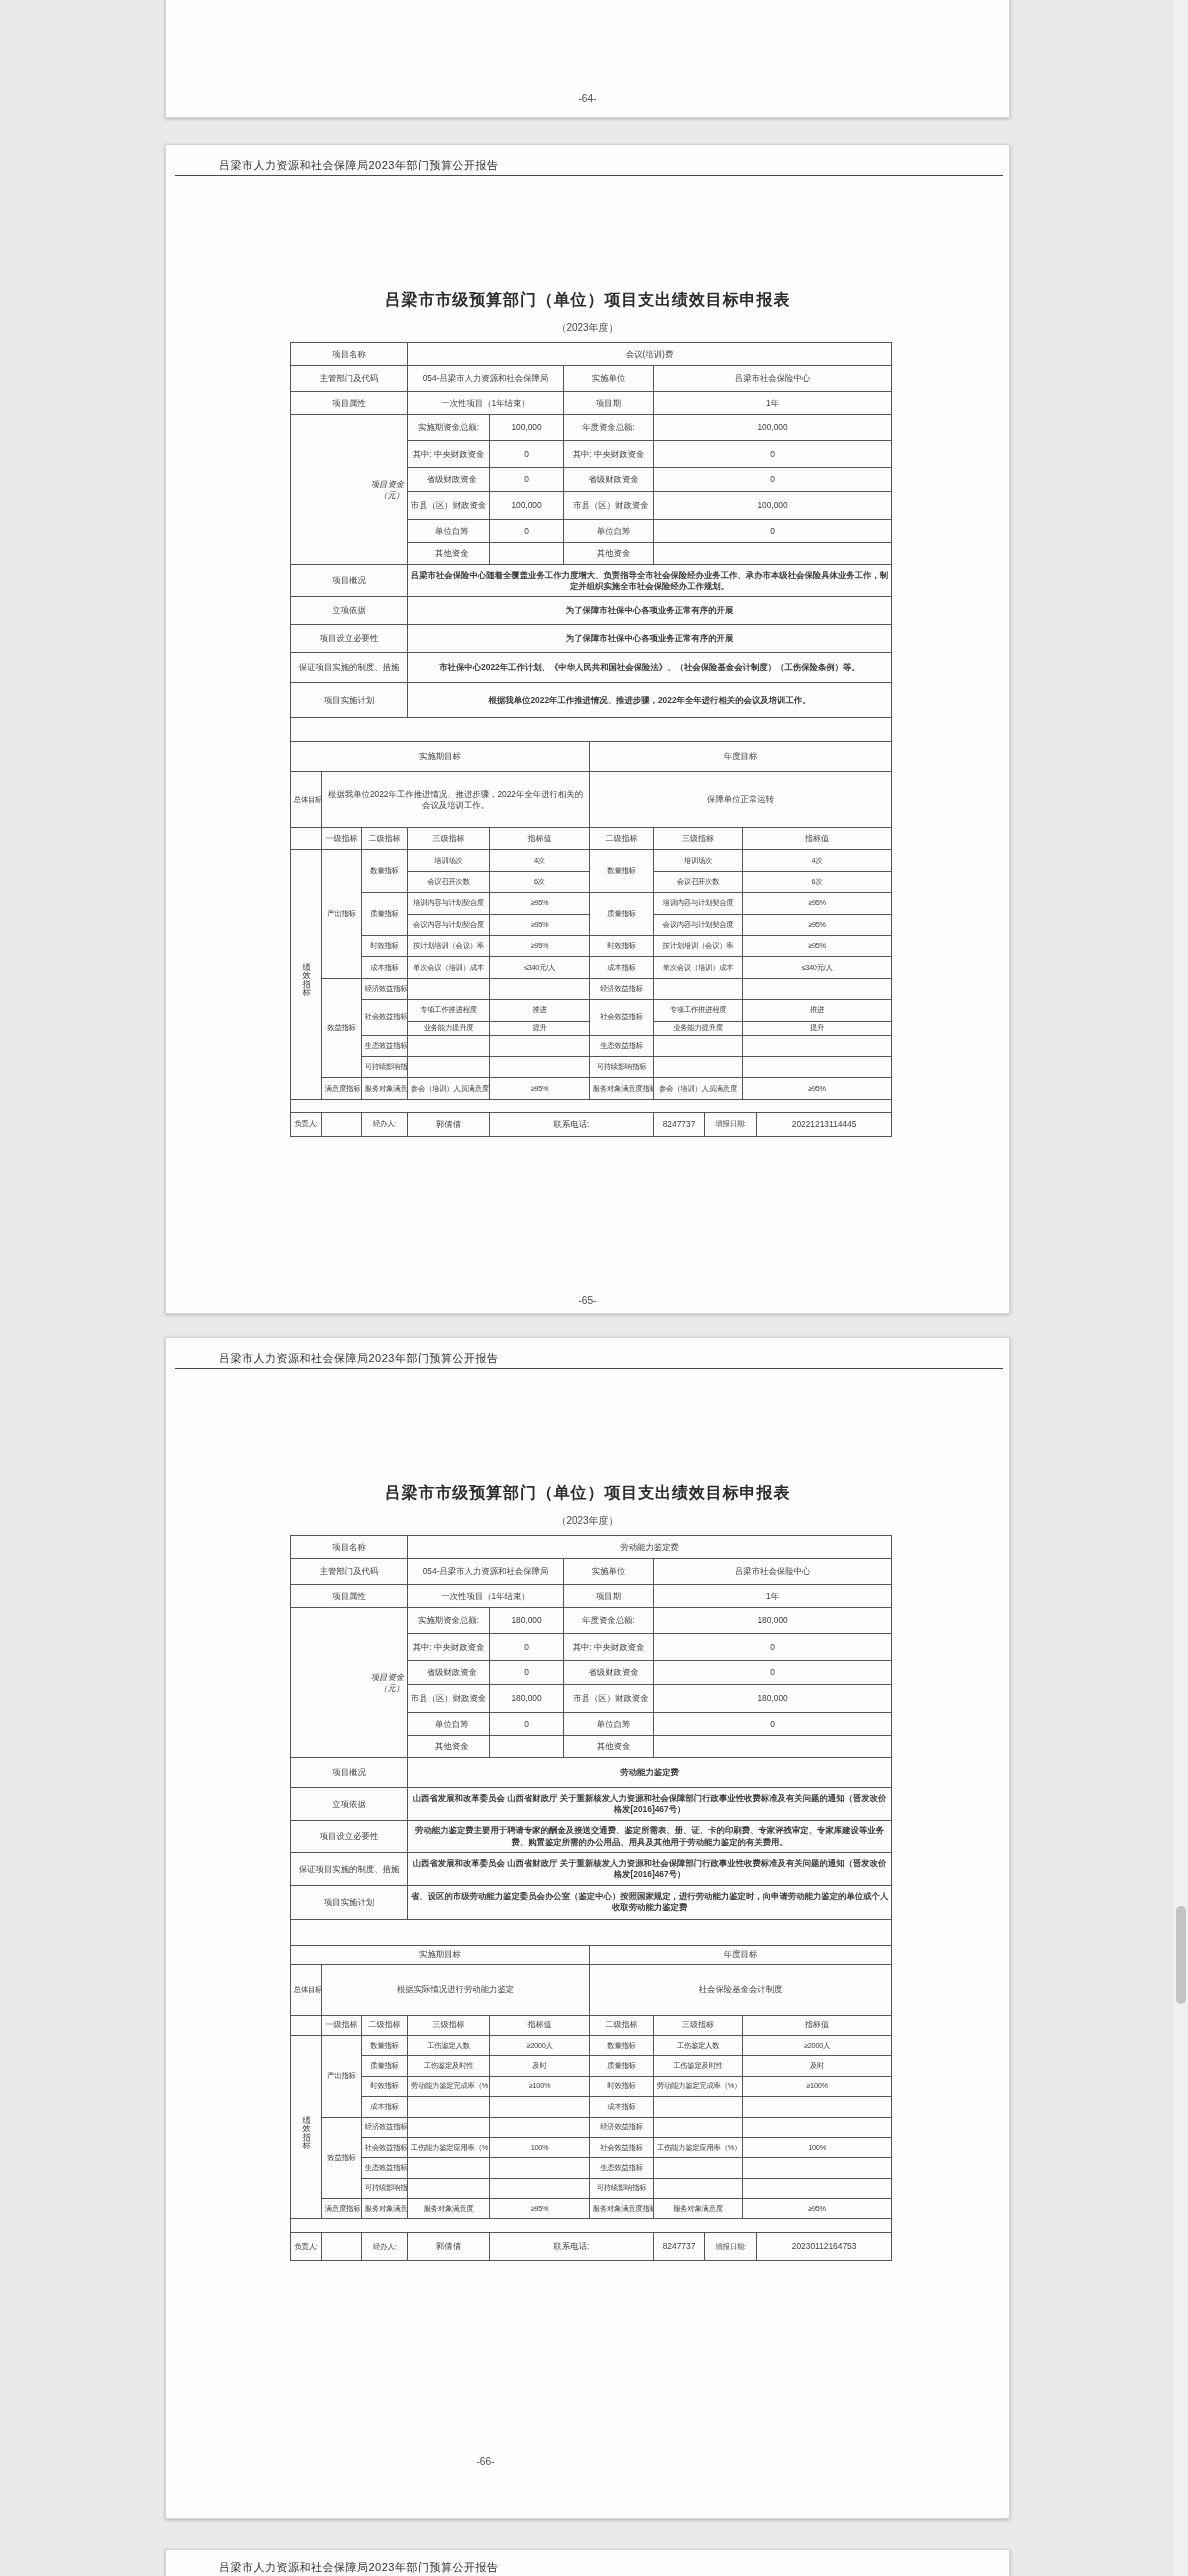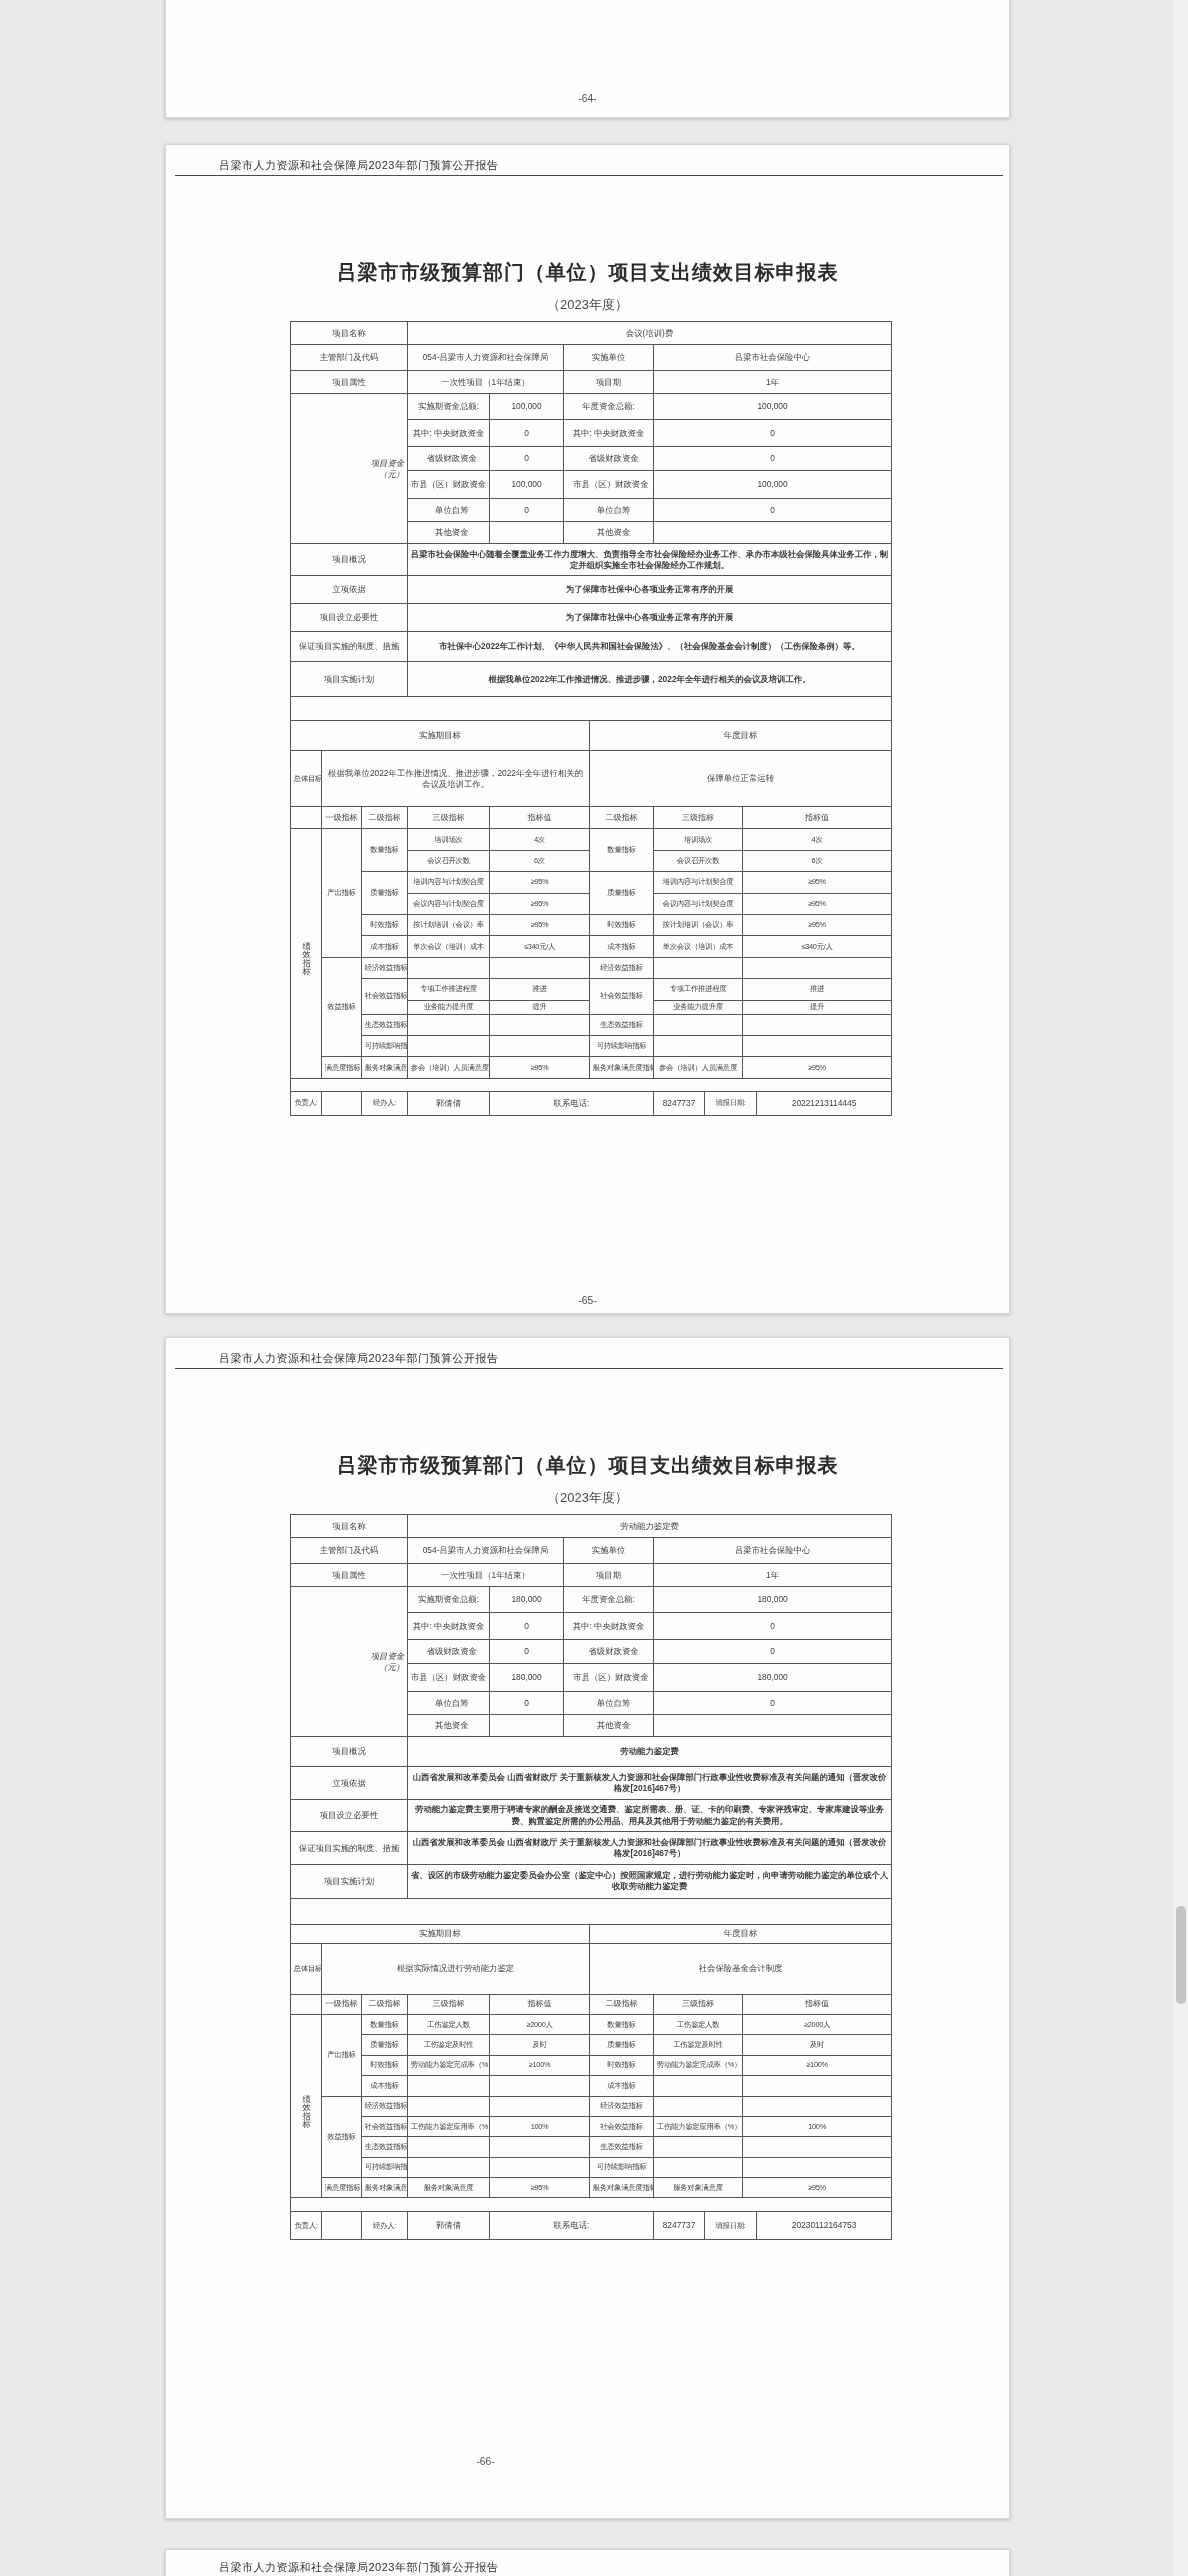--- a/index.html
+++ b/index.html
@@ -13,24 +13,24 @@
     position:absolute;left:165px;width:845px;background:#fdfdfd;
     box-shadow:0 0.9px 3.7px rgba(0,0,0,.22);
     border:0.9px solid #d6d6d6;
     box-sizing:border-box;
   }
   .doc-header{
     margin:13px 5.6px 0 53px;font-size:11px;color:#2e2e2e;letter-spacing:0.5px;
   }
   .header-rule{border-bottom:1.4px solid #4a4a4a;margin:1.9px 5.6px 0 9.3px;}
   .form-title{
-    text-align:center;font-size:20px;font-weight:bold;color:#2b2b2b;
-    margin-top:83px;letter-spacing:0.9px;
-  }
-  .form-subtitle{text-align:center;font-size:13px;color:#4a4a4a;margin-top:10.2px;}
+    text-align:center;font-size:16px;font-weight:bold;color:#2b2b2b;
+    margin-top:114px;letter-spacing:0.9px;
+  }
+  .form-subtitle{text-align:center;font-size:10px;color:#4a4a4a;margin-top:10.2px;}
   .footer-num{position:absolute;left:0;right:0;text-align:center;font-size:10.2px;color:#4d4d4d;}
   table.f{
     border-collapse:collapse;table-layout:fixed;width:600px;margin:7.4px 0 0 124px;
     font-size:8.4px;color:#3d3d3d;
   }
   table.f td{
     border:0.9px solid #565656;padding:0.9px 2.8px;text-align:center;
     overflow:hidden;vertical-align:middle;word-break:break-all;line-height:1.35;
   }
   td.tl{text-align:left;}

